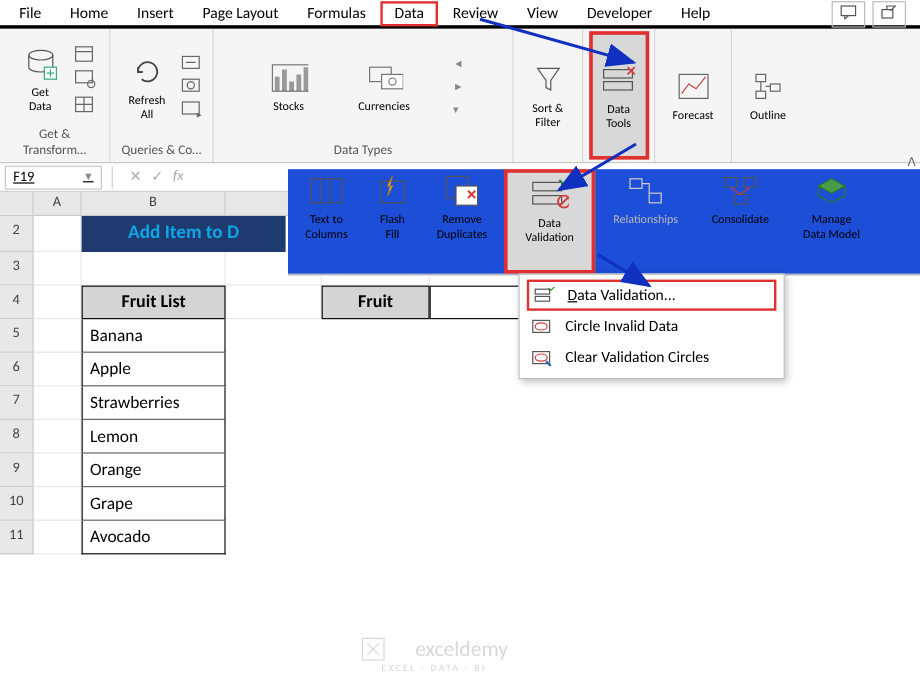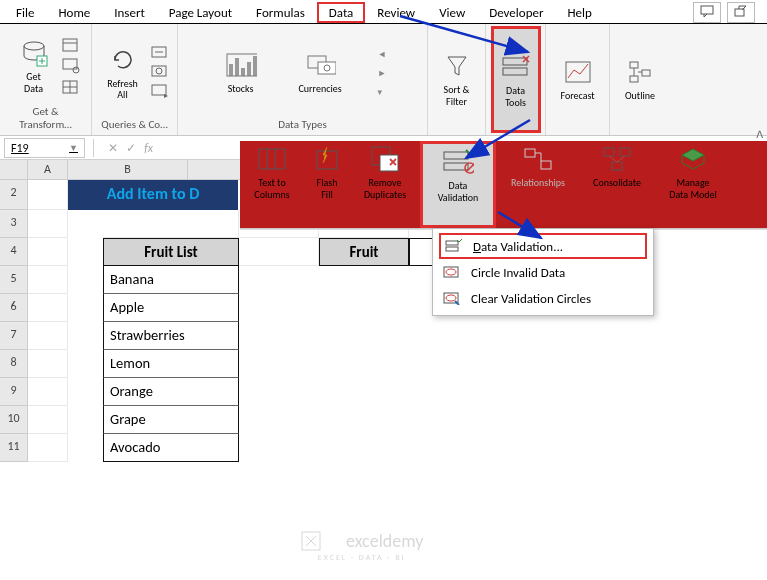--- a/index.html
+++ b/index.html
@@ -1,55 +1,55 @@
 <!DOCTYPE html>
 <html><head>
 <meta charset="utf-8">
 <style>
 * { box-sizing: border-box; margin: 0; padding: 0; }
 body { font-family: "Segoe UI", Calibri, sans-serif; font-size: 12px; background: #fff; width: 767px; height: 580px; overflow: hidden; position: relative; }
 
 
-.tabs { display: flex; height: 24px; border-bottom: 1px solid #000000; padding: 2px 4px 0; align-items: center; gap: 0; }
+.tabs { display: flex; height: 24px; border-bottom: 3px solid #000000; padding: 2px 4px 0; align-items: center; gap: 0; }
 .tab { padding: 3px 12px; font-size: 13px; cursor: pointer; }
 .tab.highlighted { border: 2px solid #e03030; padding: 1px 10px; }
 .tab-icons { margin-left: auto; display: flex; gap: 6px; padding-right: 8px; }
 .tab-icon-box { border: 1px solid #bbb; padding: 2px 6px; }
 
 
 .ribbon { display: flex; height: 112px; border-bottom: 1px solid #c8c8c8; background: #f5f5f5; }
 .group { border-right: 1px solid #d8d8d8; padding: 4px 6px 2px; display: flex; flex-direction: column; align-items: center; justify-content: space-between; }
 .group-body { display: flex; align-items: center; gap: 6px; flex: 1; }
 .group-label { font-size: 11px; color: #555; padding: 2px 0; text-align: center; }
 .btn { display: flex; flex-direction: column; align-items: center; font-size: 10px; text-align: center; line-height: 1.15; padding: 2px 6px; cursor: pointer; }
 .btn .ico { width: 32px; height: 32px; display: flex; align-items: center; justify-content: center; margin-bottom: 2px; }
 .btn.highlighted { border: 3px solid #e03030; background: #d8d8d8; }
 .ribbon-arrow { position: absolute; right: 4px; top: 128px; font-size: 10px; color: #666; }
 
 
-.ribbon2 { position: absolute; left: 240px; top: 141px; width: 527px; height: 88px; background: #b91c1c; border-bottom: 1px solid #c8c8c8; display: flex; z-index: 5; }
+.ribbon2 { position: absolute; left: 240px; top: 141px; width: 527px; height: 88px; background: #1d4ed8; border-bottom: 1px solid #c8c8c8; display: flex; z-index: 5; }
 
 
 .formula-bar { display: flex; height: 24px; border-bottom: 1px solid #d0d0d0; align-items: center; }
 .name-box { width: 81px; border: 1px solid #c8c8c8; margin: 13px 4px; padding: 2px 6px; font-size: 12px; display: flex; align-items: center; justify-content: space-between; text-decoration: underline; }
 .nb-caret { font-size: 9px; color: #888; }
 .fb-buttons { display: flex; gap: 8px; padding: 0 10px; color: #aaa; }
 .fb-divider { width: 1px; background: #d0d0d0; height: 18px; margin: 0 4px; }
 
 
 .sheet { position: relative; }
 .col-headers { display: flex; height: 20px; background: #e8e8e8; border-bottom: 1px solid #ccc; }
 .corner { width: 28px; border-right: 1px solid #ccc; background: #e8e8e8; }
 .ch { border-right: 1px solid #ccc; text-align: center; font-size: 12px; padding-top: 2px; color: #444; }
 .ch.A { width: 40px; } .ch.B { width: 120px; } .ch.C { width: 80px; }
 .rows { display: flex; flex-direction: column; }
 .row { display: flex; height: 28px; }
 .rh { width: 28px; background: #e8e8e8; border-right: 1px solid #ccc; border-bottom: 1px solid #ccc; text-align: center; font-size: 12px; padding-top: 5px; color: #444; }
 .cell { border-right: 1px solid #e8e8e8; border-bottom: 1px solid #e8e8e8; padding: 4px 6px; font-size: 14px; }
-.cell.A { width: 40px; } .cell.B { width: 136px; margin-left: 35px; } .cell.C { width: 80px; } .cell.D { width: 90px; } .cell.E { width: 120px; }
+.cell.A { width: 40px; } .cell.B { width: 120px; } .cell.C { width: 80px; } .cell.D { width: 90px; } .cell.E { width: 120px; }
 
 
 .banner { background: #1f3a6e; color: #0ea5e9; font-weight: bold; font-size: 16px; padding: 4px 8px; text-align: center; }
 
 
 .hdr { background: #d4d4d4; border: 1px solid #111 !important; font-weight: bold; text-align: center; font-size: 15px; }
 .tcell { border-left: 1px solid #111 !important; border-right: 1px solid #111 !important; border-bottom: 1px solid #666 !important; font-size: 14.5px; }
 .tcell.last { border-bottom: 1px solid #111 !important; }
 .fruit-dd { border: 1px solid #111 !important; }
 

